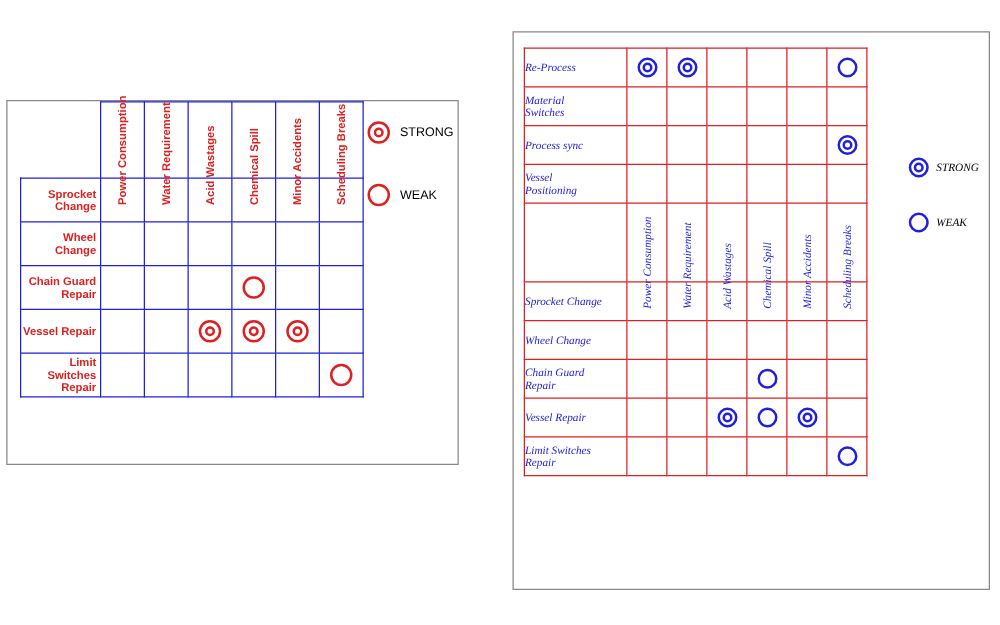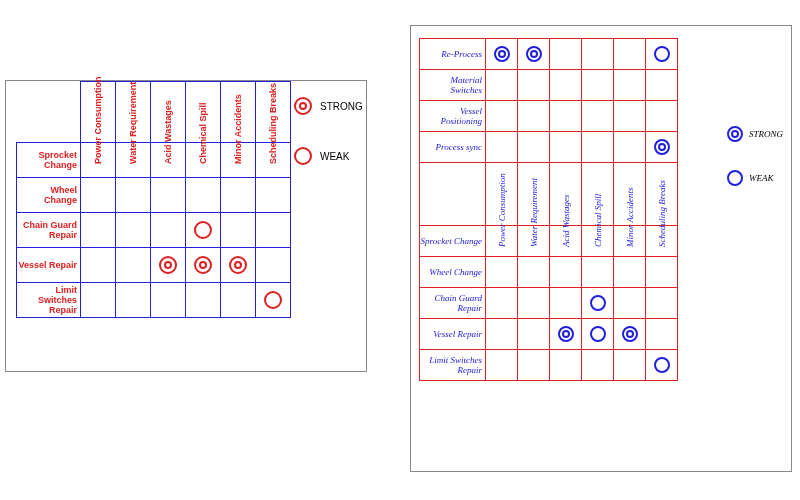--- a/index.html
+++ b/index.html
@@ -16,21 +16,21 @@
   .strong-icon::after{content:"";position:absolute;left:3px;top:3px;width:4px;height:4px;border:2px solid #dd2020;border-radius:50%}
   .weak-icon{width:14px;height:14px;border:2px solid #dd2020;border-radius:50%;display:inline-block}
   .cell-center{display:flex;align-items:center;justify-content:center;width:100%;height:100%}
   .llegend{position:absolute;left:288px;top:-16px}
   .llegend-row{display:flex;align-items:center;gap:8px;margin-top:32px;font:10px sans-serif;color:#000}
   
   
   .right-panel{position:absolute;left:410px;top:25px;width:380px;height:445px;border:1px solid #888}
   .rtable{position:absolute;left:8px;top:12px;border-collapse:collapse}
   .rtable td{border:1px solid #dd2020;width:31px;height:30px;padding:0;position:relative}
-  .rtable td.rowhdr{width:62px;font:italic 9px 'Brush Script MT',cursive;color:#2020dd;text-align:right;padding-right:3px;line-height:10px}
+  .rtable td.rowhdr{width:62px;font:italic 9px 'Brush Script MT',cursive;color:#2020dd;padding-right:19px;line-height:10px}
   .rtable td.colhdr{height:62px}
   .vcol2{position:absolute;left:50%;bottom:3px;transform:translateX(-50%) rotate(-90deg);transform-origin:center;font:italic 9px 'Brush Script MT',cursive;color:#2020dd;white-space:nowrap;width:60px;text-align:left}
   .strong-icon-b{width:12px;height:12px;border:2px solid #2020dd;border-radius:50%;display:inline-block;position:relative}
   .strong-icon-b::after{content:"";position:absolute;left:2px;top:2px;width:4px;height:4px;border:2px solid #2020dd;border-radius:50%}
   .weak-icon-b{width:12px;height:12px;border:2px solid #2020dd;border-radius:50%;display:inline-block}
   .rlegend{position:absolute;left:316px;top:100px}
   .rlegend-row{display:flex;align-items:center;gap:6px;margin-bottom:28px;font:italic 9px 'Brush Script MT',cursive;color:#000}
 </style>
 </head>
 <body>
@@ -175,42 +175,42 @@
     <tr>
           <td class="rowhdr">Material Switches</td>
           <td id="t10"></td>
           <td id="t11"></td>
           <td id="t12"></td>
           <td id="t13"></td>
           <td id="t14"></td>
           <td id="t15"></td>
         </tr>
     <tr>
+          <td class="rowhdr">Process sync</td>
+          <td id="t30"></td>
+          <td id="t31"></td>
+          <td id="t32"></td>
+          <td id="t33"></td>
+          <td id="t34"></td>
+          <td id="t35">
+            <div class="cell-center">
+              <span class="strong-icon-b"></span>
+            </div>
+          </td>
+        </tr>
+    <tr>
           <td class="rowhdr">Vessel Positioning</td>
           <td id="t20"></td>
           <td id="t21"></td>
           <td id="t22"></td>
           <td id="t23"></td>
           <td id="t24"></td>
           <td id="t25"></td>
         </tr>
     <tr>
-          <td class="rowhdr">Process sync</td>
-          <td id="t30"></td>
-          <td id="t31"></td>
-          <td id="t32"></td>
-          <td id="t33"></td>
-          <td id="t34"></td>
-          <td id="t35">
-            <div class="cell-center">
-              <span class="strong-icon-b"></span>
-            </div>
-          </td>
-        </tr>
-    <tr>
       <td class="rowhdr"></td>
       <td class="colhdr">
             <div class="vcol2">Power Consumption</div>
           </td>
       <td class="colhdr">
             <div class="vcol2">Water Requirement</div>
           </td>
       <td class="colhdr">
             <div class="vcol2">Acid Wastages</div>
           </td>

